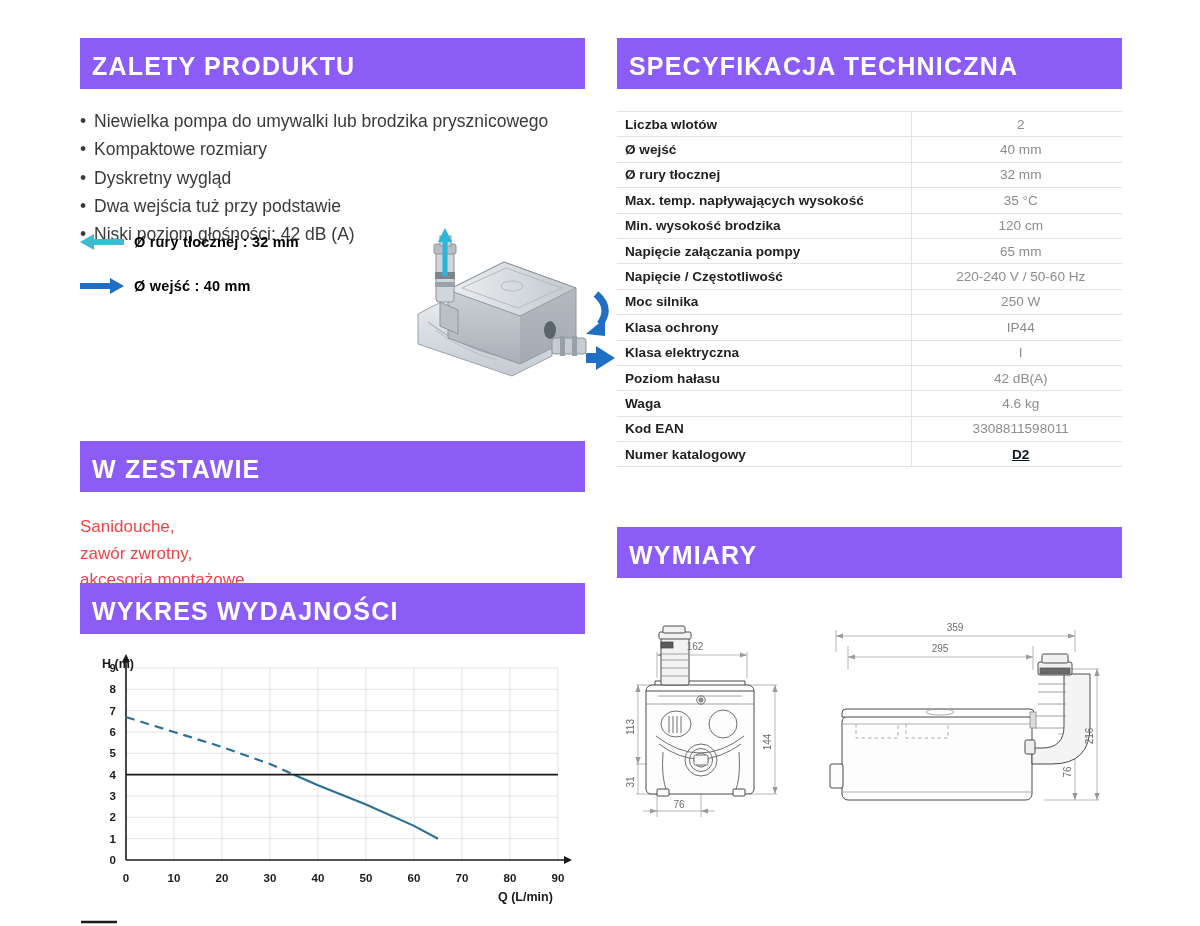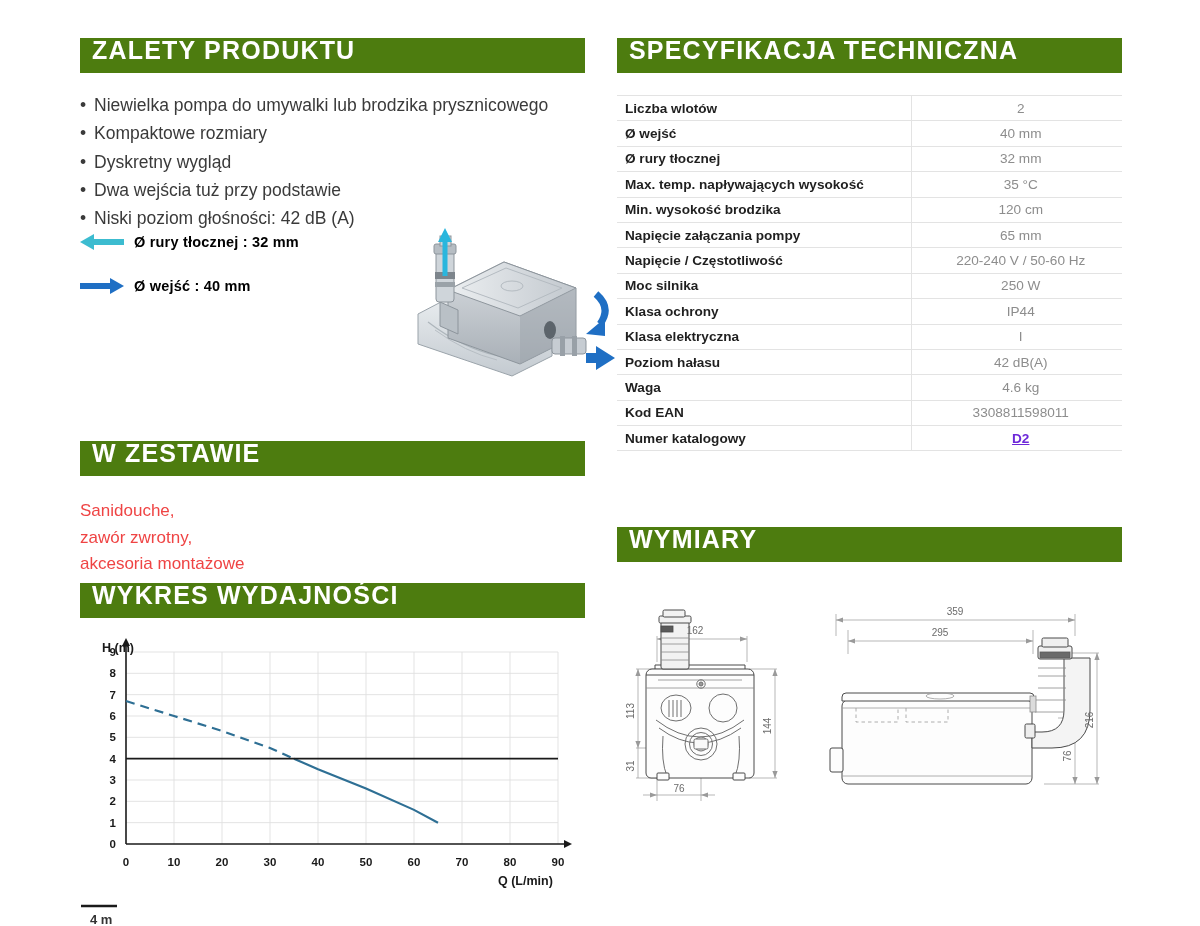--- a/index.html
+++ b/index.html
@@ -13,26 +13,26 @@
     overflow:hidden;
   }
   .page { position:relative; width:1200px; height:926px; }
 
   
   .col-left  { position:absolute; left:80px;  top:0; width:510px; height:926px; }
   .col-right { position:absolute; left:617px; top:0; width:505px; height:770px; }
 
   
   .bar {
-    background:#4d7c0f;
+    background:#8b5cf6;
     color:#ffffff;
     font-size:25px;
     font-weight:bold;
     letter-spacing:1.2px;
-    padding:0 0 10px 12px;
+    padding:16px 0 10px 12px;
     line-height:1.0;
   }
 
   
   .bullets { margin:18px 0 0 0; padding:0; list-style:none; }
   .bullets li {
     font-size:17.5px;
     color:#3a3a3a;
     line-height:1.62;
     padding-left:14px;
@@ -65,21 +65,21 @@
   table.spec td {
     border-bottom:1px solid #e3e3e3;
     height:25.4px; padding:0 0 0 8px; vertical-align:middle;
   }
   table.spec tr:first-child td { border-top:1px solid #e3e3e3; }
   td.k { color:#1f1f1f; font-weight:600; width:294px; }
   td.v {
     color:#8d8d8d; text-align:center; border-left:1px solid #e3e3e3;
     font-weight:400; padding-left:0;
   }
-  td.v.bold { color:#6d28d9; font-weight:bold;text-decoration:underline; }
+  td.v.bold { color:#0f172a; font-weight:bold;text-decoration:underline; }
 
   
   .chart-wrap { position:relative; margin-top:20px; width:510px; height:300px; }
   .chart-legend { margin-top:8px; font-size:12.5px; color:#333; line-height:1.45; }
   .chart-legend .lg1 { font-weight:bold; font-size:13px; }
 
   
   .dims-wrap { position:relative; margin-top:26px; width:505px; height:250px; }
 
   svg { display:block; }

